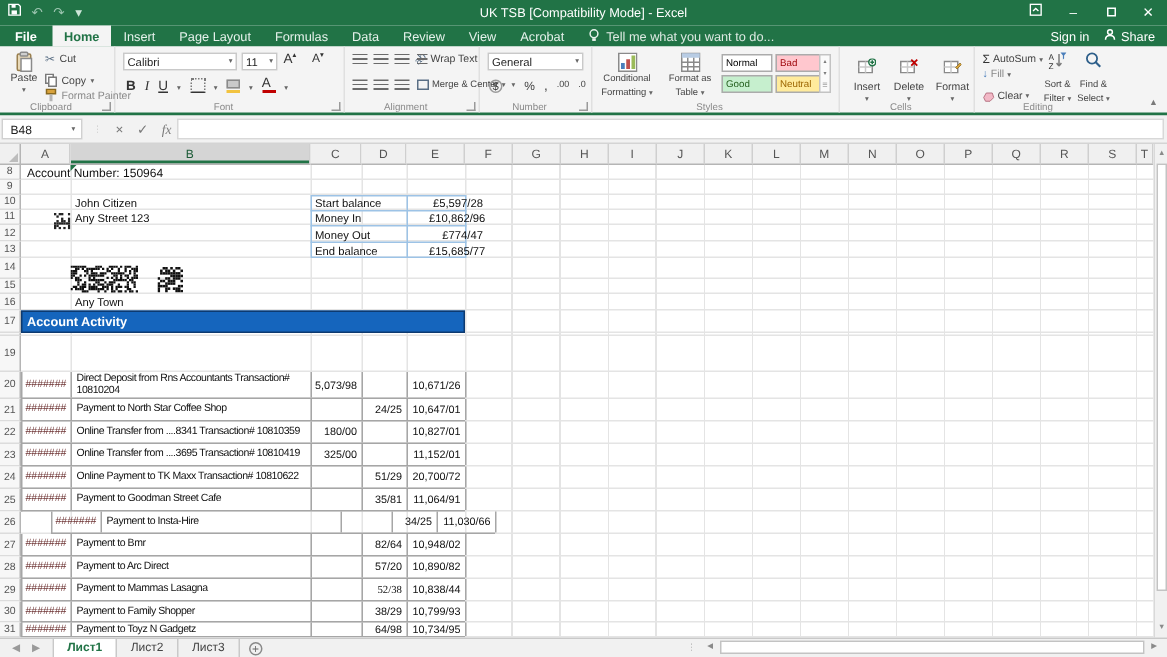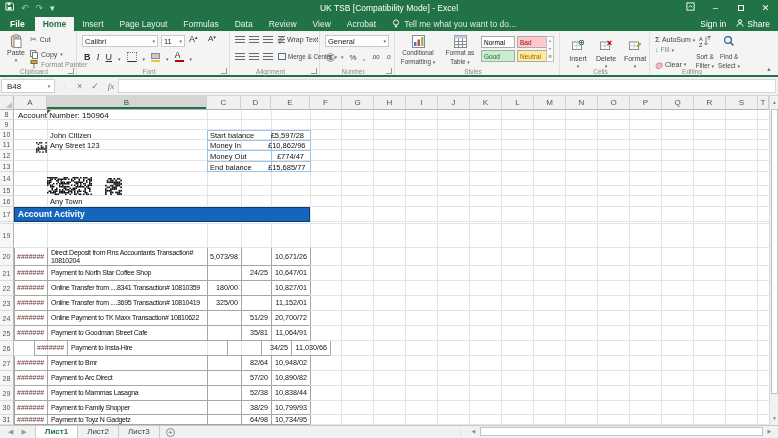--- a/index.html
+++ b/index.html
@@ -62,21 +62,21 @@
   .vs-arrow{position:absolute;left:0;width:9px;height:11px;color:#8a8a8a;font-size:5px;text-align:center;line-height:11px;}
   .vs-thumb{position:absolute;left:1px;top:13px;width:7px;height:285px;background:#fff;border:1px solid #c3c3c3;}
 
   
   .cell{position:absolute;font-size:7.5px;color:#111;white-space:nowrap;overflow:visible;}
   .err-flag{position:absolute;left:33px;top:0;width:0;height:0;border-left:4px solid #217346;border-bottom:4px solid transparent;}
   .sumbox{position:absolute;left:193px;top:20px;width:104px;height:42px;border:1px solid #9dc3e6;}
   .sum-h{position:absolute;left:193px;width:104px;height:1px;background:#9dc3e6;}
   .sum-v{position:absolute;left:257px;top:20px;width:1px;height:42px;background:#9dc3e6;}
   .sumlabel{position:absolute;left:196px;width:60px;font-size:7.5px;color:#111;white-space:nowrap;}
-  .sumval{position:absolute;left:254px;width:36px;font-size:7.5px;color:#111;text-align:right;white-space:nowrap;}
+  .sumval{position:absolute;left:272px;width:36px;font-size:7.5px;color:#111;text-align:right;white-space:nowrap;}
   .blueband{position:absolute;left:0;top:97px;width:296px;height:15px;background:#1565bd;border:1px solid #0d3a70;color:#fff;font-weight:bold;font-size:8.5px;line-height:13px;padding-left:3px;}
   .thead{position:absolute;left:0;top:114px;width:296px;height:24px;border-left:1px solid #a6a6a6;border-bottom:1px solid #8c8c8c;border-top:1px solid #c9c9c9;}
   .thead .hc{position:absolute;top:0;height:24px;line-height:24px;font-weight:bold;font-size:7.5px;color:#111;border-right:1px solid #a6a6a6;white-space:nowrap;overflow:hidden;}
   .trow{position:absolute;left:0;width:296px;border-left:1px solid #a6a6a6;border-bottom:1px solid #a6a6a6;}
   .trow .tc{position:absolute;top:0;bottom:0;border-right:1px solid #a6a6a6;overflow:hidden;}
   .tc-date{color:#6e3434;font-size:7px;padding-left:2px;letter-spacing:0;}
   .tc-detail{color:#111;font-size:7px;letter-spacing:-0.3px;padding-left:3px;}
   .tc-num{color:#111;font-size:7.2px;text-align:right;padding-right:3px;}
   svg.bc{position:absolute;}
 
@@ -836,21 +836,21 @@
           <div class="tc tc-date" style="left: 0px; width: 33px; white-space: nowrap; line-height: 14px;">#######</div>
           <div class="tc tc-detail" style="left: 33px; width: 160px; white-space: nowrap; line-height: 14px;">Payment to Arc Direct</div>
           <div class="tc tc-num" style="left: 193px; width: 34px; white-space: nowrap; line-height: 14px;"></div>
           <div class="tc tc-num" style="left: 227px; width: 30px; white-space: nowrap; line-height: 14px;">57/20</div>
           <div class="tc tc-num" style="left: 257px; width: 39px; white-space: nowrap; line-height: 14px;">10,890/82</div>
         </div>
         <div class="trow" style="top: 276px; height: 15px;">
           <div class="tc tc-date" style="left: 0px; width: 33px; white-space: nowrap; line-height: 14px;">#######</div>
           <div class="tc tc-detail" style="left: 33px; width: 160px; white-space: nowrap; line-height: 14px;">Payment to Mammas Lasagna</div>
           <div class="tc tc-num" style="left: 193px; width: 34px; white-space: nowrap; line-height: 14px;"></div>
-          <div class="tc tc-num" style="left: 227px; width: 30px; white-space: nowrap; line-height: 14px;">52/38</div>
+          <div class="tc tc-num" style="left: 227px; width: 30px; white-space: nowrap; line-height: 14px; font-family: Liberation Serif, serif;">52/38</div>
           <div class="tc tc-num" style="left: 257px; width: 39px; white-space: nowrap; line-height: 14px;">10,838/44</div>
         </div>
         <div class="trow" style="top: 291px; height: 14px;">
           <div class="tc tc-date" style="left: 0px; width: 33px; white-space: nowrap; line-height: 13px;">#######</div>
           <div class="tc tc-detail" style="left: 33px; width: 160px; white-space: nowrap; line-height: 13px;">Payment to Family Shopper</div>
           <div class="tc tc-num" style="left: 193px; width: 34px; white-space: nowrap; line-height: 13px;"></div>
           <div class="tc tc-num" style="left: 227px; width: 30px; white-space: nowrap; line-height: 13px;">38/29</div>
           <div class="tc tc-num" style="left: 257px; width: 39px; white-space: nowrap; line-height: 13px;">10,799/93</div>
         </div>
         <div class="trow" style="top: 305px; height: 10px;">

